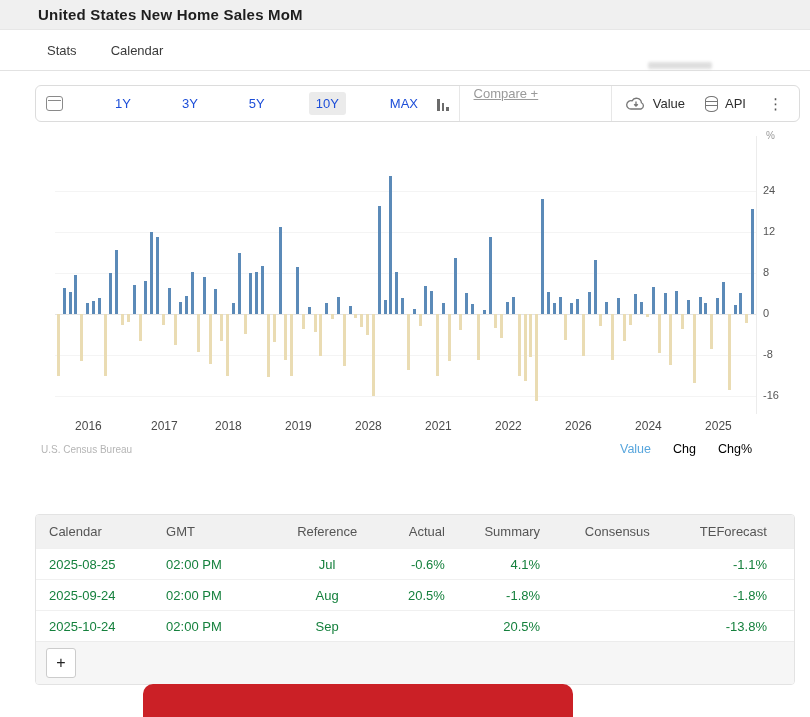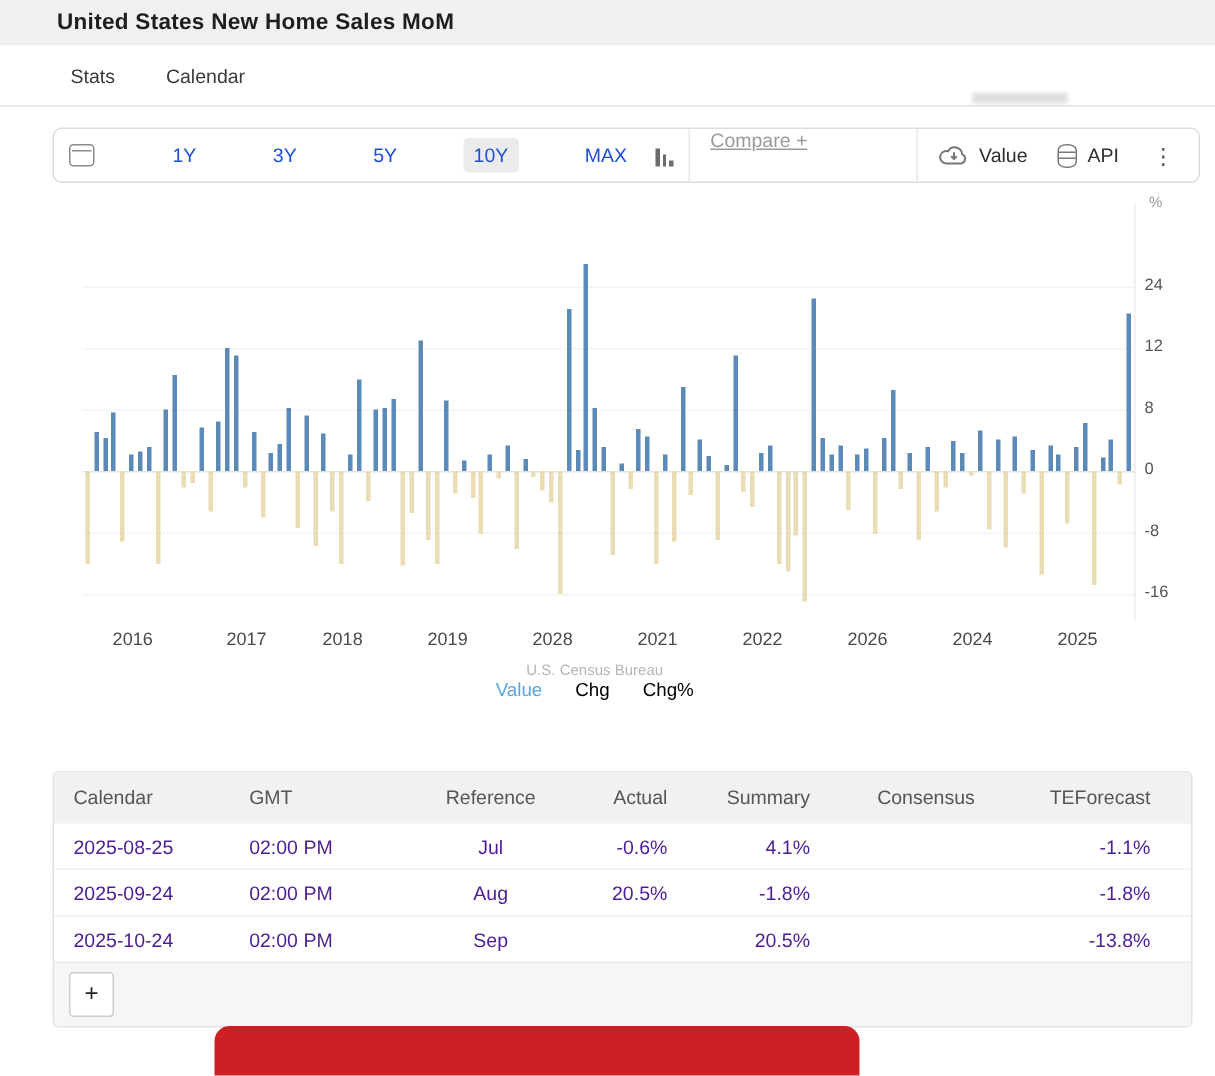--- a/index.html
+++ b/index.html
@@ -54,33 +54,33 @@
   .chart-section { position:relative; width:810px; height:348px; }
   #plot { position:absolute; left:55px; top:14px; width:702px; height:278px;
     border-right:1px solid #ececec; }
   .gridline { position:absolute; left:0; right:0; height:1px; background:#f4f4f4; }
   .gridline.zero { background:#e4e4e4; }
   .bar { position:absolute; width:3px; }
   .ytick { position:absolute; left:763px; font-size:11px; color:#555; width:40px; }
   .pct-lab { position:absolute; left:766px; top:8px; font-size:10px; color:#999; }
   .year-label { position:absolute; top:297px; font-size:12px; color:#4a4a4a; }
   .src-row { position:absolute; left:41px; right:58px; top:320px; display:flex;
-    justify-content:space-between; align-items:center;flex-direction:column; }
+    justify-content:space-between; align-items:center; }
   .source { font-size:10px; color:#b5b5b5; }
   .legend { display:flex; gap:22px; font-size:12.5px; }
   .legend span { cursor:pointer; color:#000000; }
   .legend span.active { color:#58a6dd; }
 
   
   .table-card { margin:44px 15px 0 35px; border:1px solid #e3e3e3; border-radius:4px;
     overflow:hidden; font-size:13px; background:#fff; }
   .t-row { display:grid; grid-template-columns:16% 15% 14% 11% 13% 15% 16%;
     align-items:center; padding:0 13px; height:31px; }
   .t-head { background:#f1f1f1; color:#555; height:33px; }
-  .t-body .t-row { border-top:1px solid #f0f0f0; color:#4c1d95; cursor:pointer; }
+  .t-body .t-row { border-top:1px solid #f0f0f0; color:#15803d; cursor:pointer; }
   .t-row .c3 { text-align:center; }
   .t-row .c4, .t-row .c5, .t-row .c6, .t-row .c7 { text-align:right; padding-right:14px; }
   .t-foot { height:43px; background:#f6f6f6; border-top:1px solid #ececec;
     display:flex; align-items:center; padding-left:10px; }
   .add-btn { width:30px; height:30px; background:#fff; border:1px solid #ccc;
     border-radius:3px; font-size:16px; color:#222; cursor:pointer; line-height:1; }
 
   
   .red-banner { position:absolute; left:143px; top:684px; width:430px; height:40px;
     background:#cb2026; border-radius:10px 10px 0 0; cursor:pointer; }

